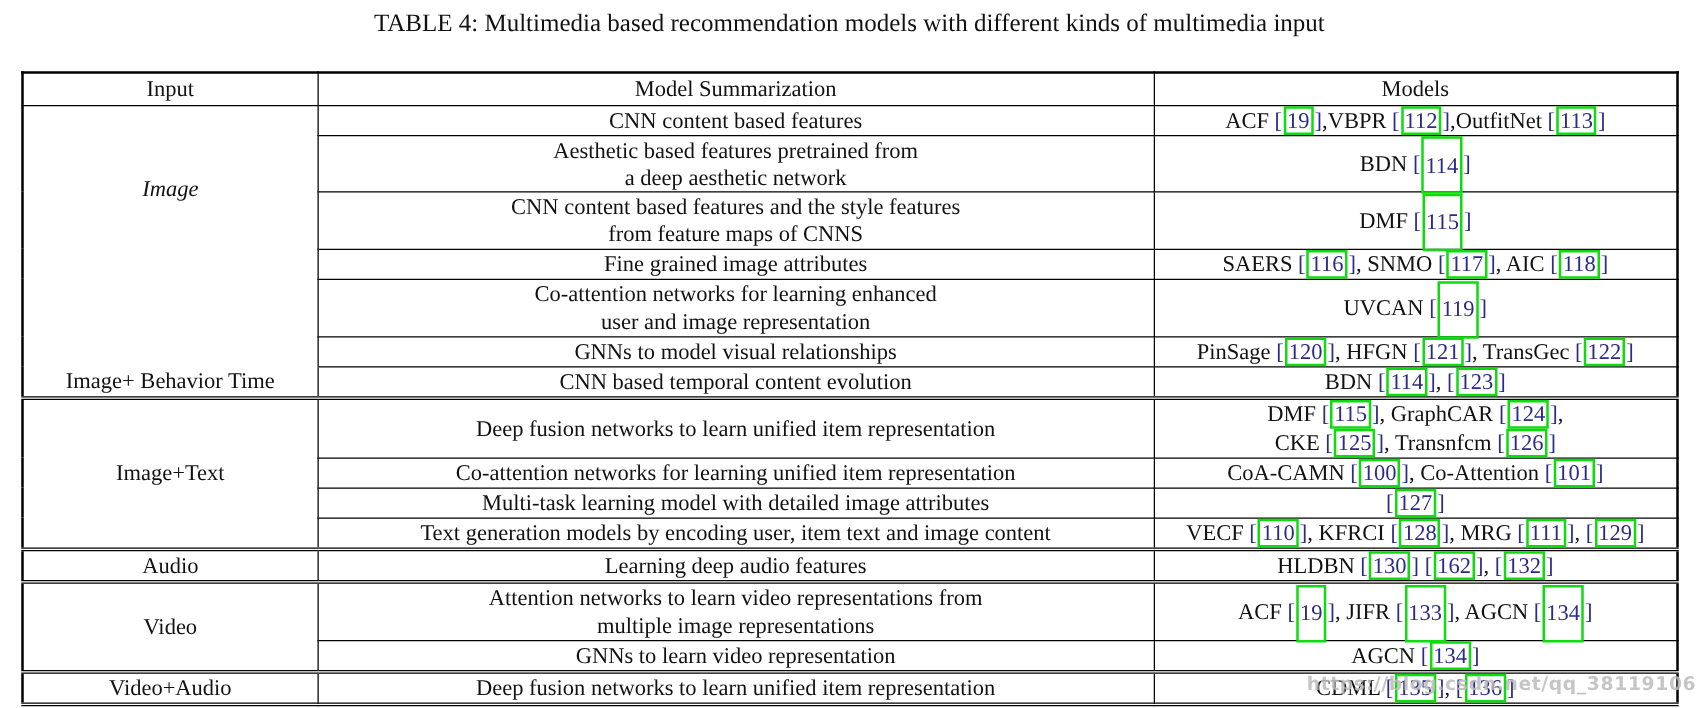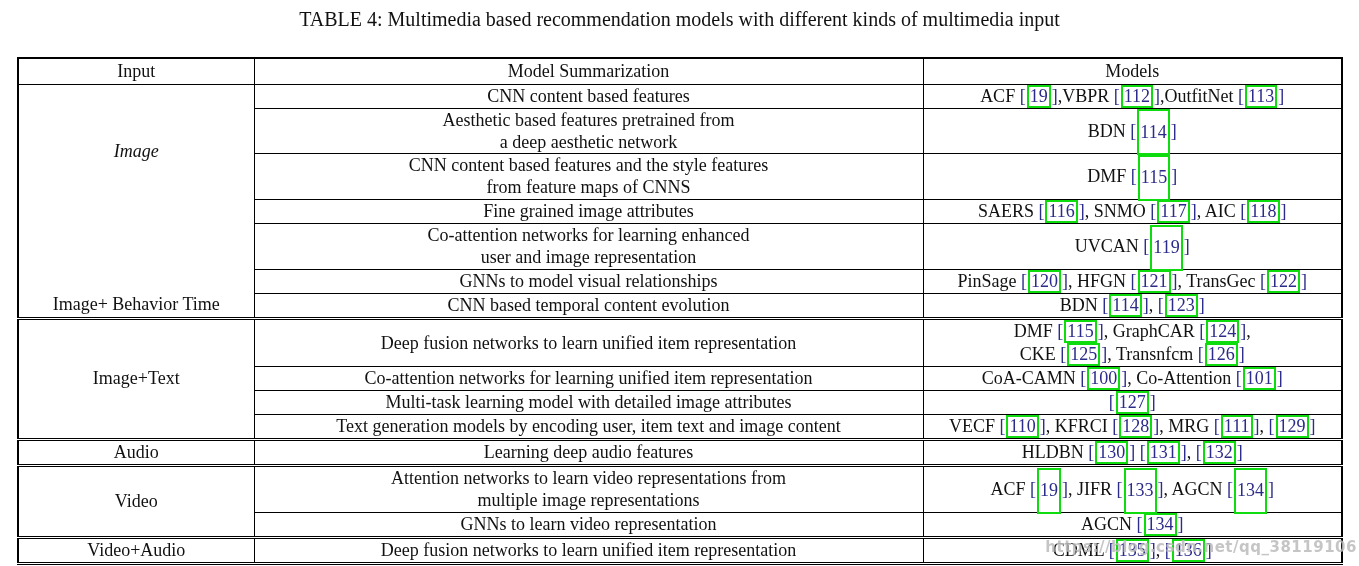--- a/index.html
+++ b/index.html
@@ -126,21 +126,21 @@
           <td class="col-sum">Multi-task learning model with detailed image attributes</td>
           <td class="col-models"><span class="cite">[<span class="cite-box">127</span>]</span></td>
         </tr>
         <tr style="height: 24px;">
           <td class="col-sum">Text generation models by encoding user, item text and image content</td>
           <td class="col-models">VECF <span class="cite">[<span class="cite-box">110</span>]</span>, KFRCI <span class="cite">[<span class="cite-box">128</span>]</span>, MRG <span class="cite">[<span class="cite-box">111</span>]</span>, <span class="cite">[<span class="cite-box">129</span>]</span></td>
         </tr>
         <tr class="sec" style="height: 23px;">
           <td class="col-input" rowspan="1">Audio</td>
           <td class="col-sum">Learning deep audio features</td>
-          <td class="col-models">HLDBN <span class="cite">[<span class="cite-box">130</span>]</span> <span class="cite">[<span class="cite-box">131</span>]</span>, <span class="cite">[<span class="cite-box">132</span>]</span></td>
+          <td class="col-models">HLDBN <span class="cite">[<span class="cite-box">130</span>]</span> <span class="cite">[<span class="cite-box">162</span>]</span>, <span class="cite">[<span class="cite-box">132</span>]</span></td>
         </tr>
         <tr class="sec" style="height: 47px;">
           <td class="col-input" rowspan="2">Video</td>
           <td class="col-sum">Attention networks to learn video representations from
 multiple image representations</td>
           <td class="col-models">ACF <span class="cite">[<span class="cite-box tall">19</span>]</span>, JIFR <span class="cite">[<span class="cite-box tall">133</span>]</span>, AGCN <span class="cite">[<span class="cite-box tall">134</span>]</span></td>
         </tr>
         <tr style="height: 23px;">
           <td class="col-sum">GNNs to learn video representation</td>
           <td class="col-models">AGCN <span class="cite">[<span class="cite-box">134</span>]</span></td>

